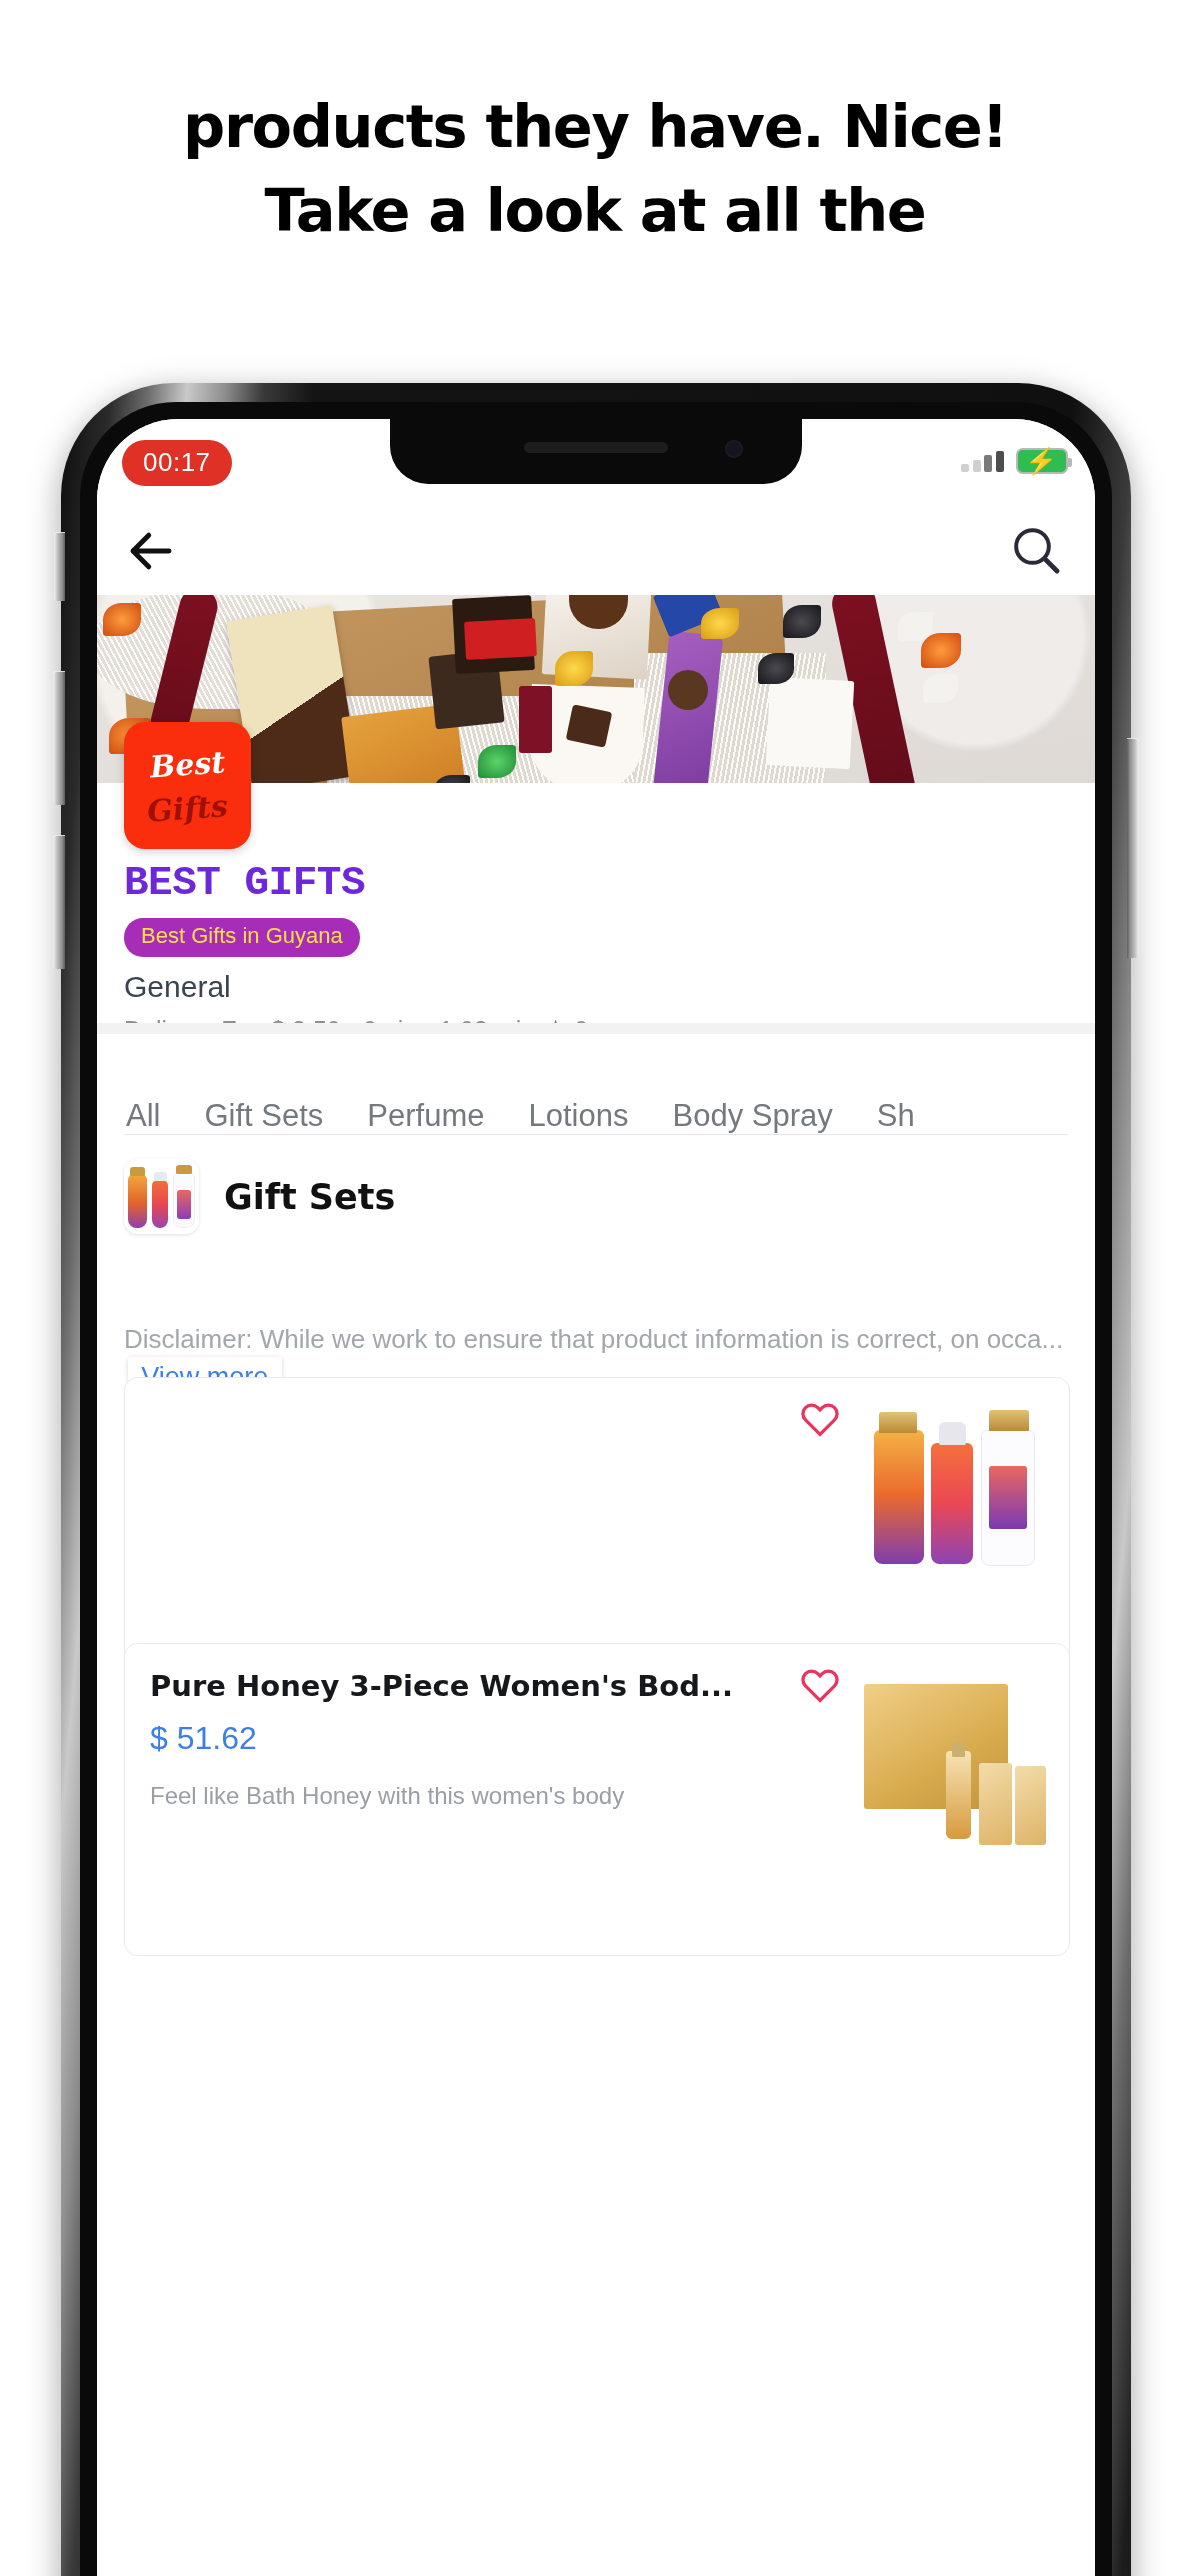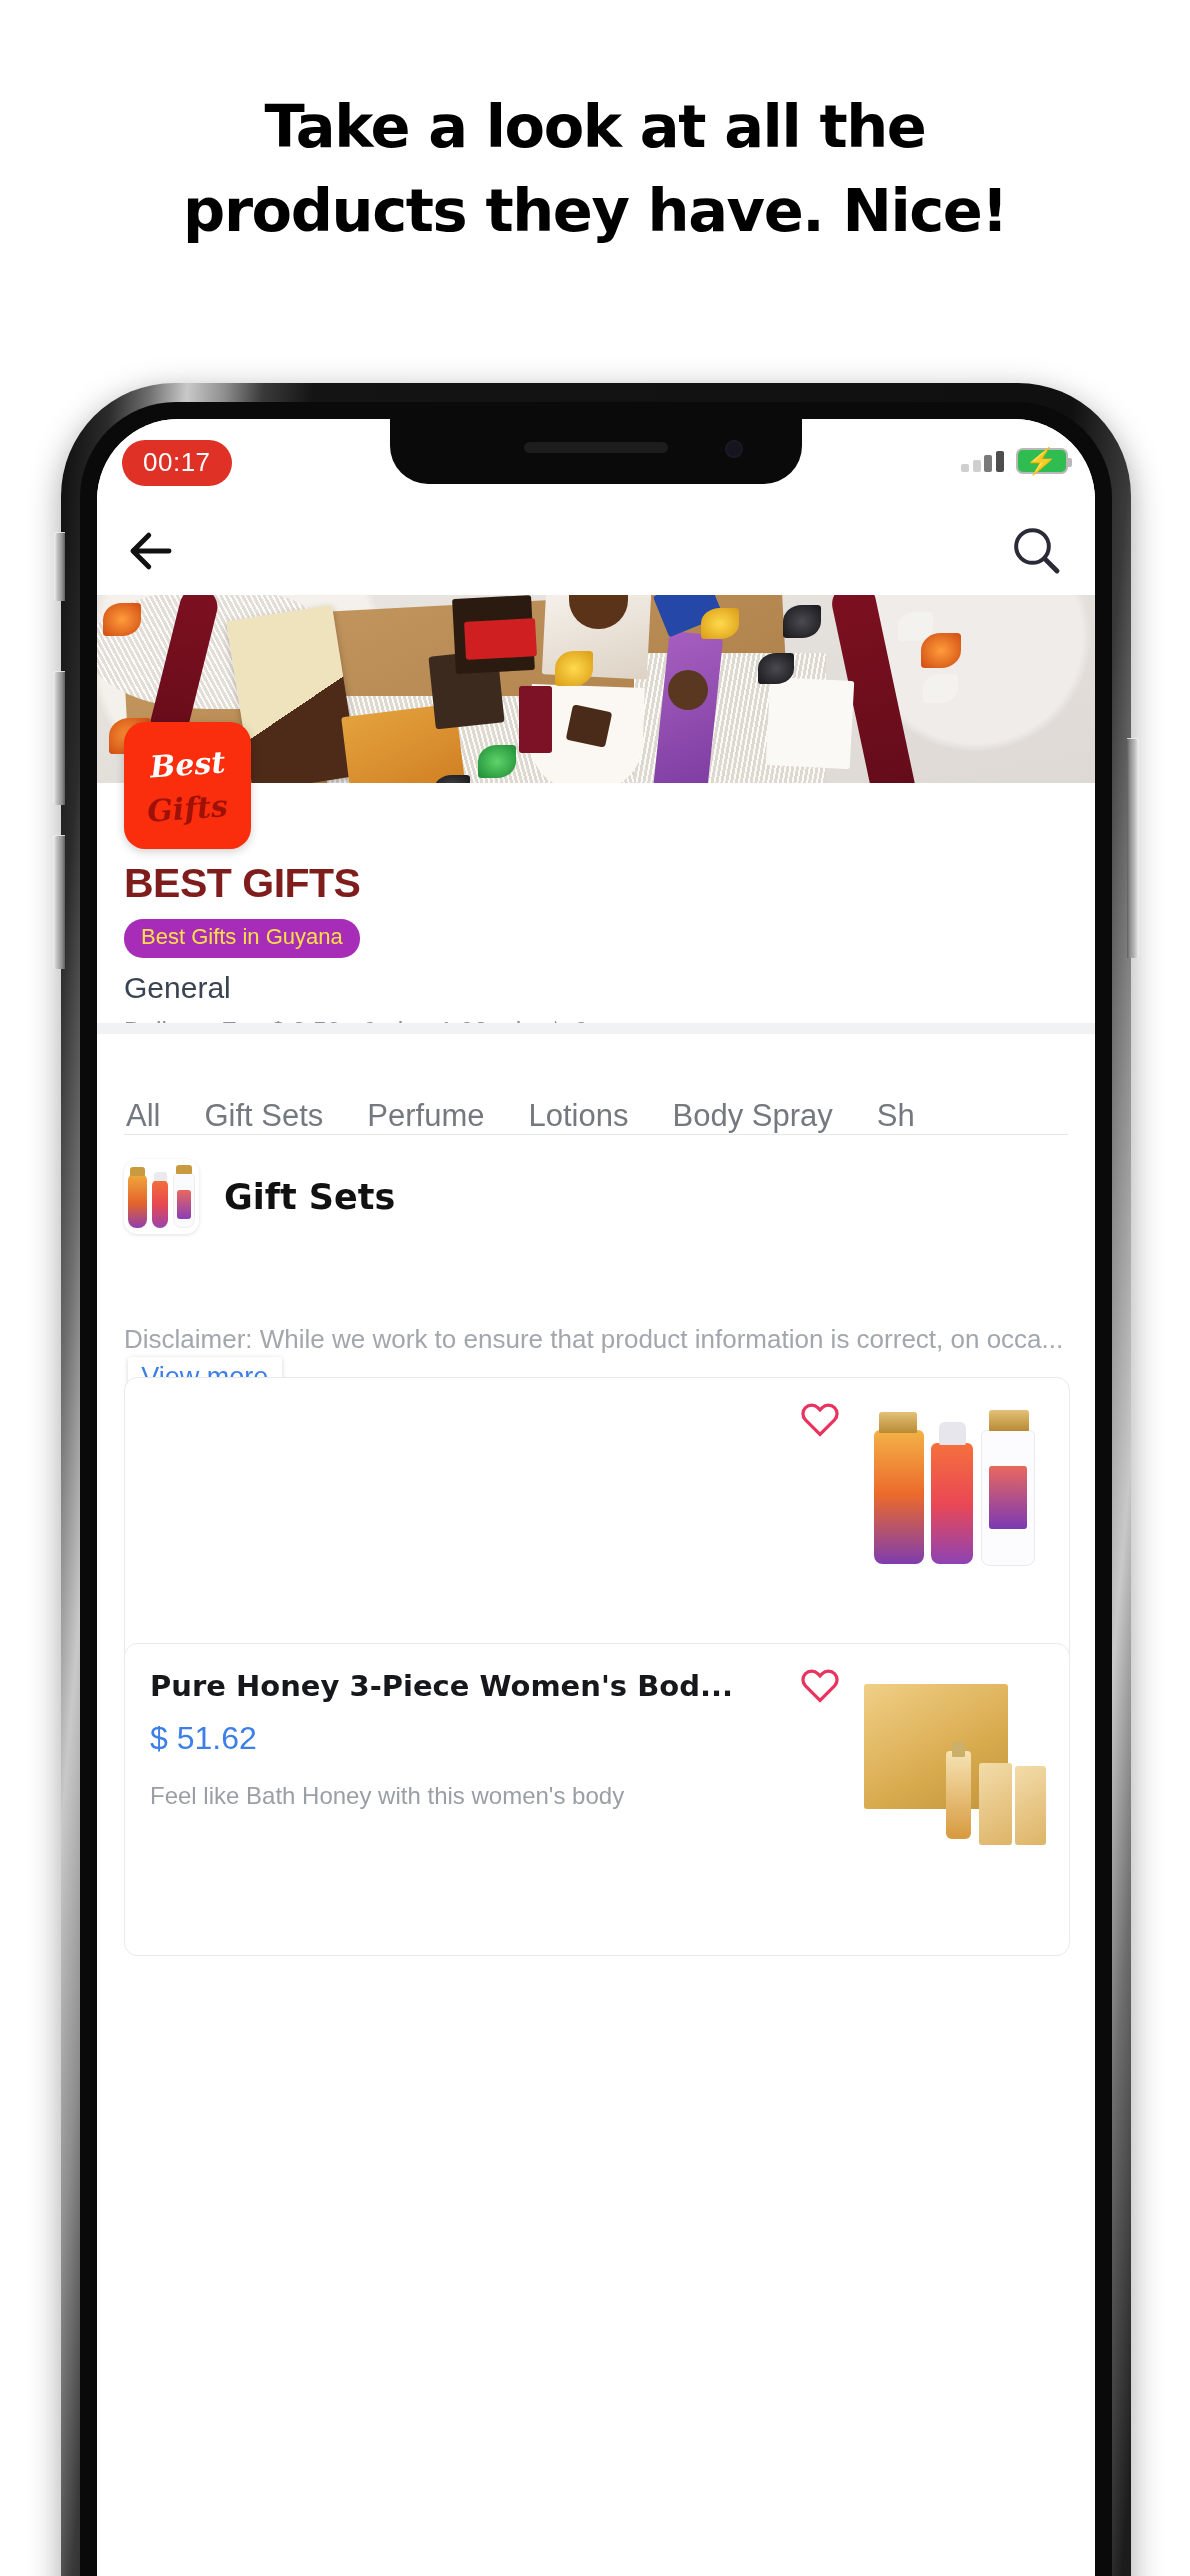--- a/index.html
+++ b/index.html
@@ -177,22 +177,22 @@
     font-size: 30px; color: #9e1108;
     transform: rotate(-4deg);
   }
 
   
   .store {
     position: absolute; left: 0; right: 0; top: 441px;
     padding: 0 27px;
   }
   .store-title {
-    font-family: Liberation Sans, sans-serif;
-    font-weight: bold; font-size: 41px; color: #7f1d1d;
+    font-family: Liberation Mono, monospace;
+    font-weight: bold; font-size: 41px; color: #6d28d9;
     letter-spacing: -0.5px;
   }
   .store-badge {
     display: inline-block; margin-top: 11.5px;
     background: #a72cb8; color: #fde047;
     font-size: 22px; padding: 5.8px 17px 7.7px; border-radius: 19px;
   }
   .store-cat {
     margin-top: 13.4px; font-size: 30px; color: #3a4351;
   }
@@ -291,22 +291,22 @@
   }
 
   
   .bot { position: absolute; border-radius: 5.8px 5.8px 8.6px 8.6px; }
   .cap { position: absolute; border-radius: 2.9px 2.9px 1px 1px; }
 </style>
 </head>
 <body>
 
 <div id="headline">
+  <span class="hl-line">products they have. Nice!</span>
   <span class="hl-line">Take a look at all the</span>
-  <span class="hl-line">products they have. Nice!</span>
 </div>
 
 <div id="phone">
   <div class="dev-outer"></div>
   <div class="dev-inner"></div>
 
   <div class="btn-side btn-mute"></div>
   <div class="btn-side btn-volup"></div>
   <div class="btn-side btn-voldn"></div>
   <div class="btn-side btn-power"></div>

